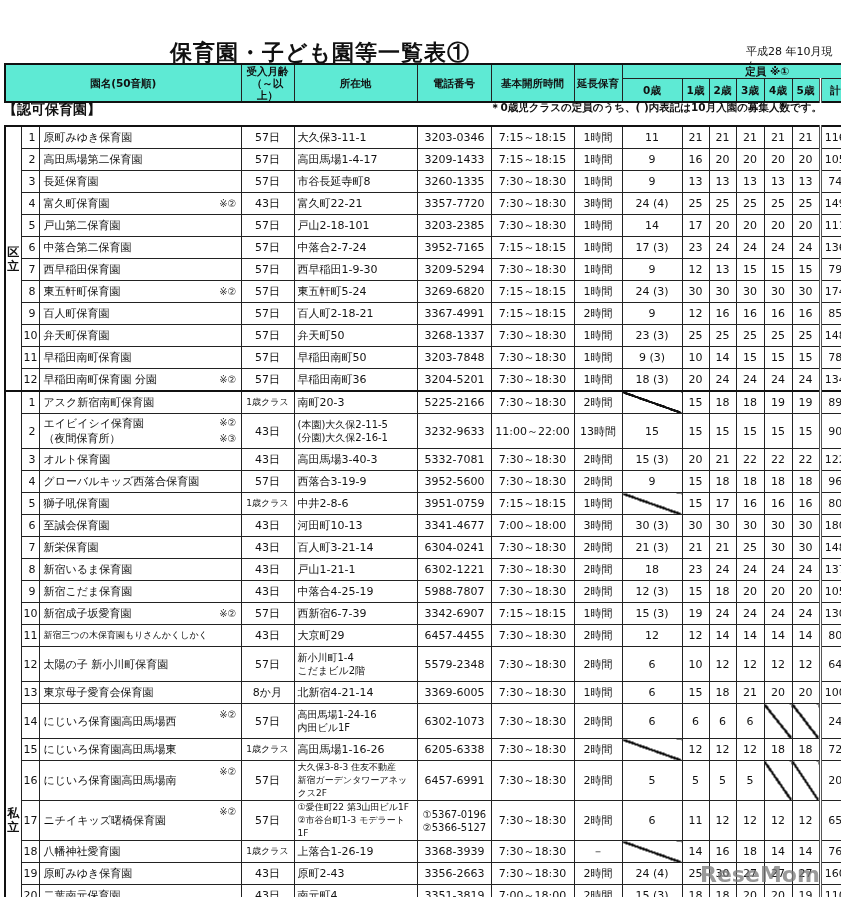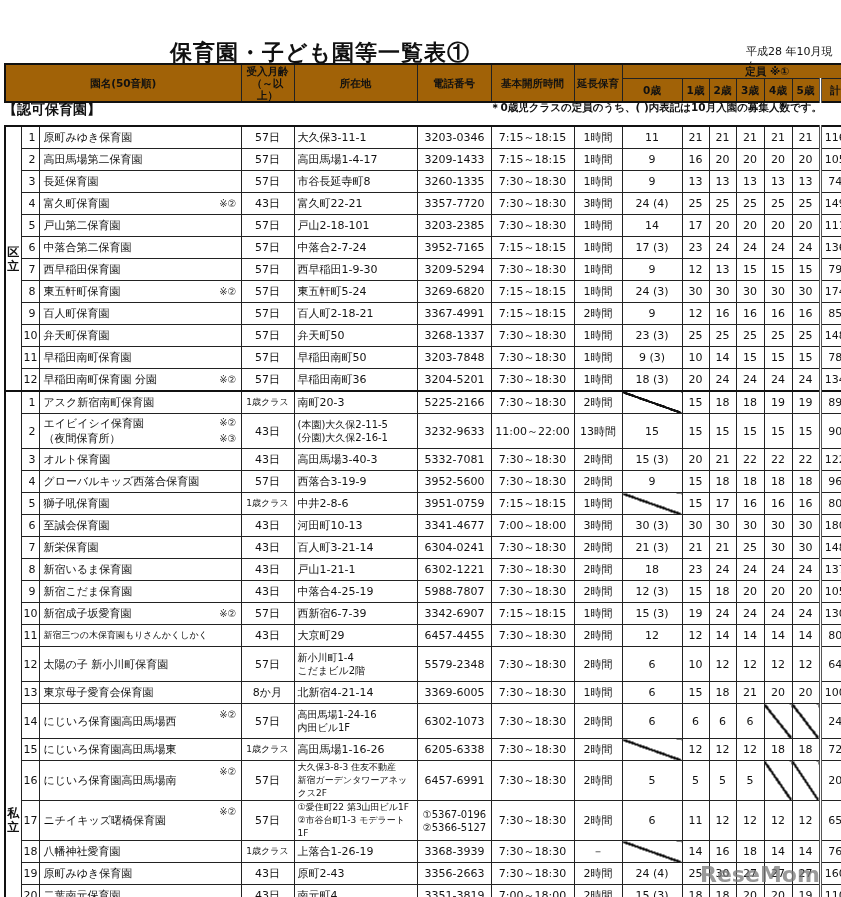--- a/index.html
+++ b/index.html
@@ -3,21 +3,21 @@
 <meta charset="utf-8">
 <style>
   html, body { margin: 0; padding: 0; background: #ffffff; }
   body { width: 841px; height: 897px; position: relative; overflow: hidden;
          font-family: "DejaVu Sans", "Liberation Sans", sans-serif; color: #111; }
   .title { position: absolute; left: 170px; top: 38px; font-size: 22px; font-weight: bold; letter-spacing: 1px; font-family: Liberation Serif, serif; }
   .asof { position: absolute; left: 746px; top: 44px; font-size: 11px; }
   table { border-collapse: collapse; position: absolute; left: 4px; table-layout: fixed; }
   td, th { border: 1px solid #222; font-size: 11px; padding: 0 2px; white-space: nowrap; overflow: hidden; }
   .hdr { top: 63px; width: 831px; }
-  .hdr th { background: #a16207; font-weight: bold; font-size: 10.5px; line-height: 12px; text-align: center; }
+  .hdr th { background: #5eead4; font-weight: bold; font-size: 10.5px; line-height: 12px; text-align: center; }
   .hdr { border: 2px solid #111; }
   .section { position: absolute; left: 3px; top: 101px; font-size: 14px; font-weight: bold; }
   .note { position: absolute; left: 490px; top: 101px; font-size: 10.5px; font-weight: bold; }
   .body { top: 125px; width: 831px; border: 2px solid #111; }
   .body td { height: 21px; text-align: center; }
   .body td.name { text-align: left; padding-left: 4px; position: relative; }
   .body td.addr, .body td.tel { text-align: left; padding-left: 3px; }
   .body td.tel { text-align: center; }
   .body td.grp { font-size: 12px; font-weight: bold; white-space: normal; line-height: 14px; padding: 0; }
   .body td.no { text-align: right; padding-right: 3px; }

